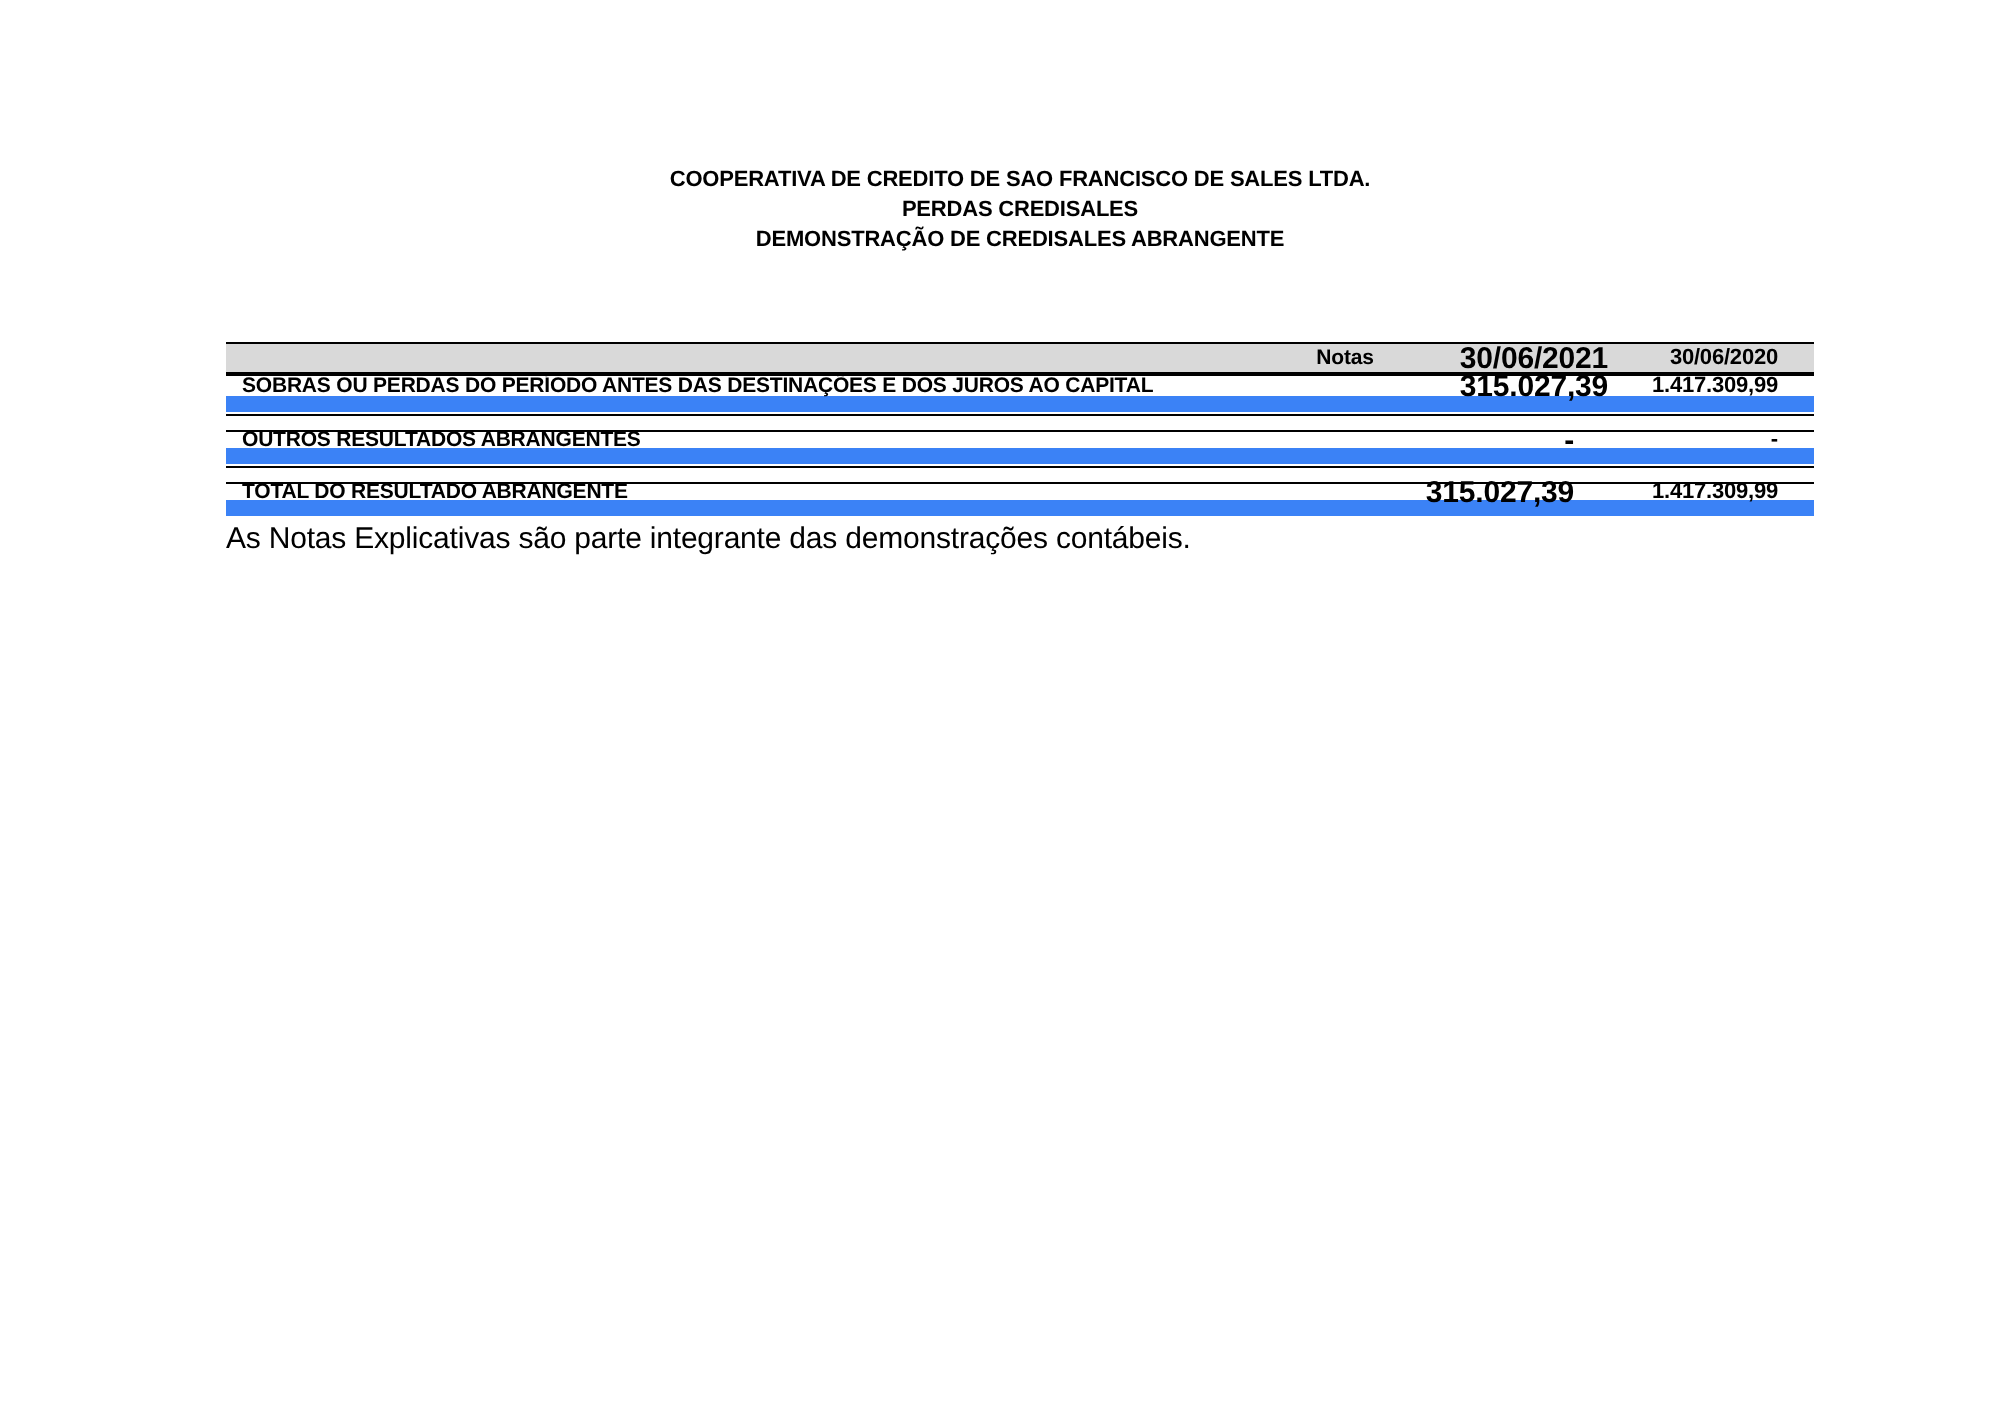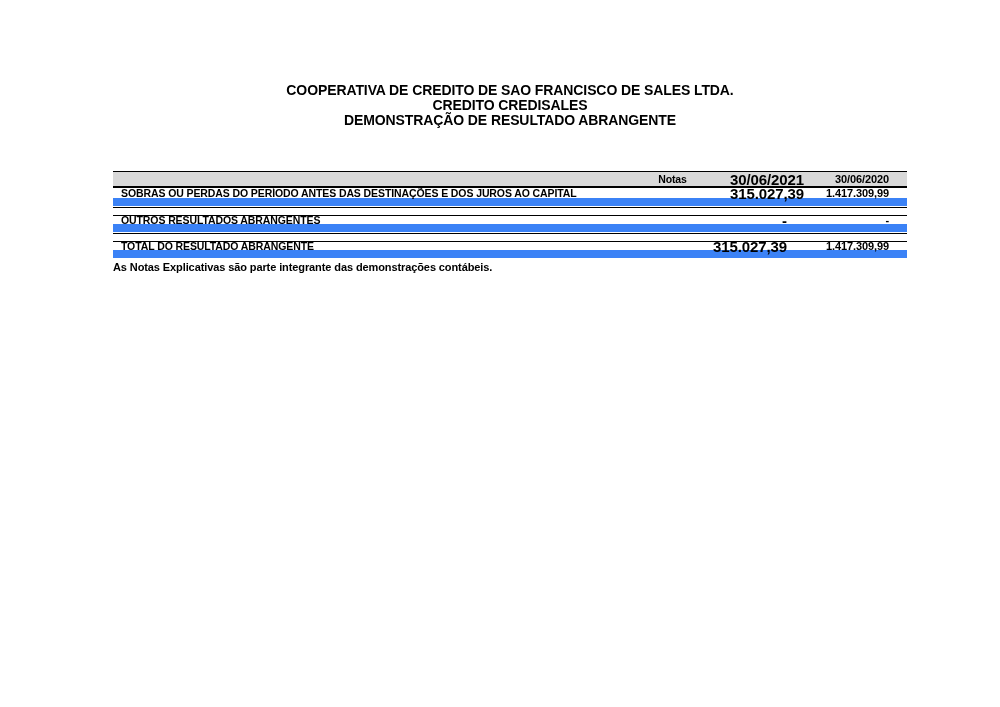--- a/index.html
+++ b/index.html
@@ -15,21 +15,21 @@
     width: 1000px; height: 707px;
     background: #ffffff;
   }
 
   
   .doc-header {
     position: absolute;
     top: 83px; left: 103px; width: 814px;
     text-align: center;
     font-weight: bold;
-    font-size: 14px;
+    font-size: 11px;
     line-height: 15px;
     letter-spacing: -0.1px;
     white-space: nowrap;
   }
 
   
   .stmt-table {
     position: absolute;
     top: 171px; left: 113px; width: 794px;
     font-size: 10.5px;
@@ -60,35 +60,35 @@
   .row-gap { height: 7px; }
 
   .col-desc  { flex: 1; padding-left: 8px; overflow: hidden; }
   .col-notas { width: 57px;  text-align: center; }
   .col-y1    { width: 106px; text-align: right; padding-right: 3px; font-size: 15px; }
   .col-y2    { width: 100px; text-align: right; padding-right: 18px; font-size: 11px; }
 
   
   .footnote {
     padding-top: 3px;
-    font-weight: bold;
-    font-size: 11px;
+    font-weight: normal;
+    font-size: 15px;
     letter-spacing: -0.1px;
     white-space: nowrap;
   }
 </style>
 </head>
 <body>
 
 <div class="page">
 
   <div class="doc-header">
     <div>COOPERATIVA DE CREDITO DE SAO FRANCISCO DE SALES LTDA.</div>
-    <div>CREDITO CREDISALES</div>
-    <div>DEMONSTRAÇÃO DE RESULTADO ABRANGENTE</div>
+    <div>PERDAS CREDISALES</div>
+    <div>DEMONSTRAÇÃO DE CREDISALES ABRANGENTE</div>
   </div>
 
   <div class="stmt-table">
 
     <div class="t-row t-head">
       <div class="col-desc"></div>
       <div class="col-notas">Notas</div>
       <div class="col-y1">30/06/2021</div>
       <div class="col-y2">30/06/2020</div>
     </div>

